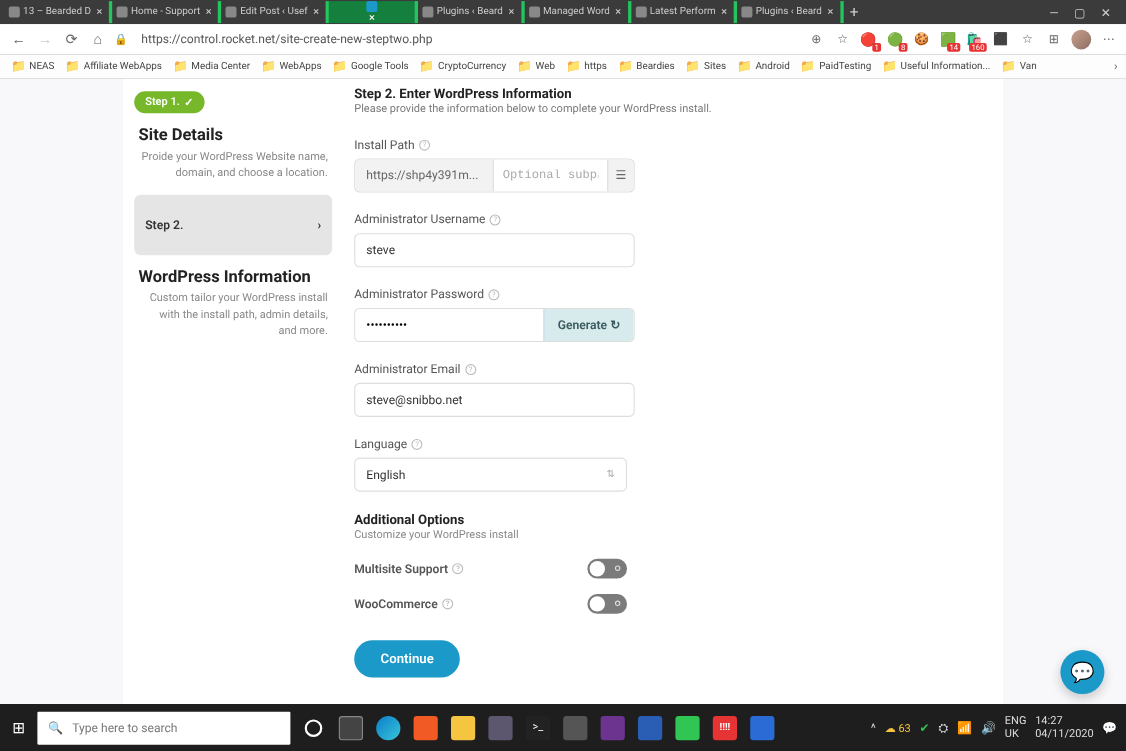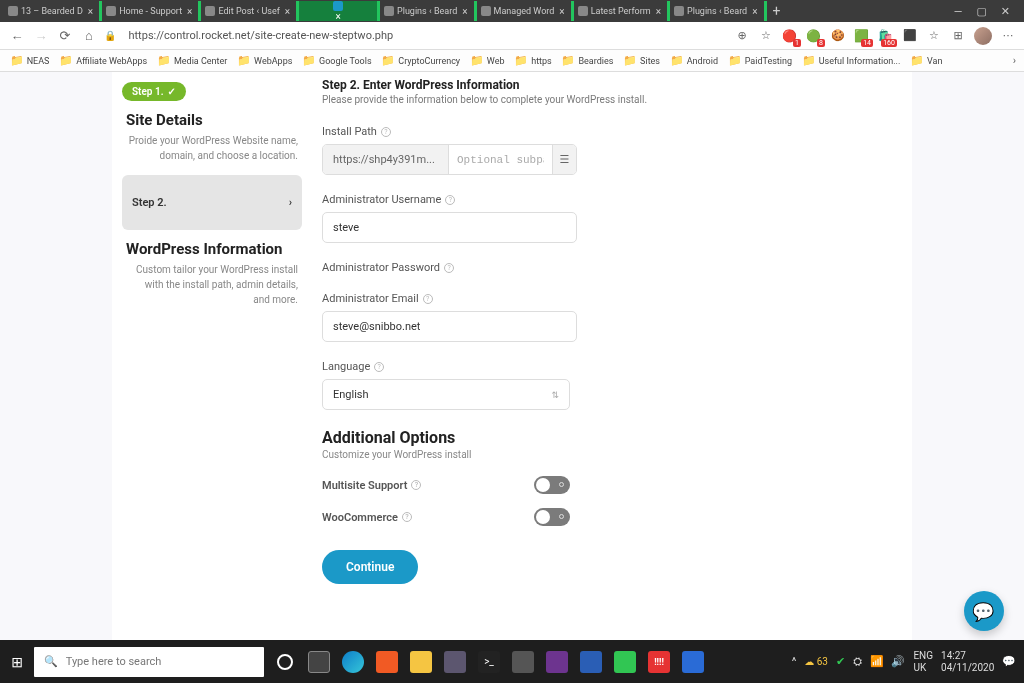--- a/index.html
+++ b/index.html
@@ -53,21 +53,21 @@
 .path-group { display: flex; border: 1px solid #ddd; border-radius: 5px; overflow: hidden; width: 255px; font-size: 11px; }
 .path-prefix { background: #f2f2f2; padding: 8px 10px; color: #666; width: 126px; white-space: nowrap; overflow: hidden; text-overflow: ellipsis; border-right: 1px solid #ddd; }
 .path-input { border: none; padding: 8px; flex: 1; width: 100px; font-size: 11px; color: #555; font-family: Liberation Mono, monospace; }
 .path-input::placeholder { color: #aaa; }
 .path-drop { background: #f2f2f2; border-left: 1px solid #ddd; width: 24px; display: flex; align-items: center; justify-content: center; color: #666; font-size: 11px; }
 input.text-input { border: 1px solid #ddd; border-radius: 5px; padding: 8px 10px; font-size: 11px; width: 255px; color: #333; }
 .pass-group { display: flex; border: 1px solid #ddd; border-radius: 5px; width: 255px; overflow: hidden; }
 .pass-input { border: none; flex: 1; padding: 8px 10px; font-size: 11px; }
 .gen-btn { background: #d7eaec; border: none; border-left: 1px solid #cde; padding: 0 12px; font-size: 11px; font-weight: 600; color: #3a5a5f; cursor: pointer; display: flex; align-items: center; gap: 3px; }
 .select { border: 1px solid #ddd; border-radius: 5px; padding: 8px 10px; width: 248px; font-size: 11px; color: #333; display: flex; justify-content: space-between; align-items: center; cursor: pointer; }
-.opts-title { font-size: 16px; font-weight: 700; color: #222; margin-top: 12px; }
+.opts-title { font-size: 12px; font-weight: 700; color: #222; margin-top: 12px; }
 .opts-desc { font-size: 10px; color: #888; margin-top: 2px; margin-bottom: 16px; }
 .opt-row { display: flex; align-items: center; width: 248px; justify-content: space-between; margin-bottom: 14px; }
 .opt-label { font-size: 11px; color: #555; font-weight: 600; display: flex; align-items: center; gap: 4px; }
 .toggle { width: 36px; height: 18px; background: #7b7b7b; border-radius: 10px; position: relative; cursor: pointer; }
 .toggle::after { content: ""; width: 14px; height: 14px; background: #fff; border-radius: 50%; position: absolute; top: 2px; left: 2px; }
 .toggle .dot { position: absolute; right: 6px; top: 6px; width: 5px; height: 5px; border: 1px solid #ddd; border-radius: 50%; }
 .continue { background: #1b99c8; color: #fff; border: none; border-radius: 18px; padding: 10px 24px; font-size: 12px; font-weight: 600; margin-top: 10px; cursor: pointer; }
 
 
 .chat { position: absolute; right: 20px; bottom: 52px; width: 40px; height: 40px; border-radius: 50%; background: #1b99c8; display: flex; align-items: center; justify-content: center; color: #fff; cursor: pointer; box-shadow: 0 4px 10px rgba(0,0,0,0.2); font-size: 18px; }
@@ -259,20 +259,27 @@
             <span class="help-ico">?</span>
           </div>
         <input class="text-input" value="steve" style="">
       </div>
 
       <div class="field-row">
         <div class="field-label">
             <span>Administrator Password</span>
             <span class="help-ico">?</span>
           </div>
+        <div class="pass-group">
+          <input class="pass-input" type="password" value="••••••••••" style="">
+          <button class="gen-btn">
+              <span>Generate</span>
+              <span>↻</span>
+            </button>
+        </div>
       </div>
 
       <div class="field-row">
         <div class="field-label">
             <span>Administrator Email</span>
             <span class="help-ico">?</span>
           </div>
         <input class="text-input" value="steve@snibbo.net" style="">
       </div>
 

